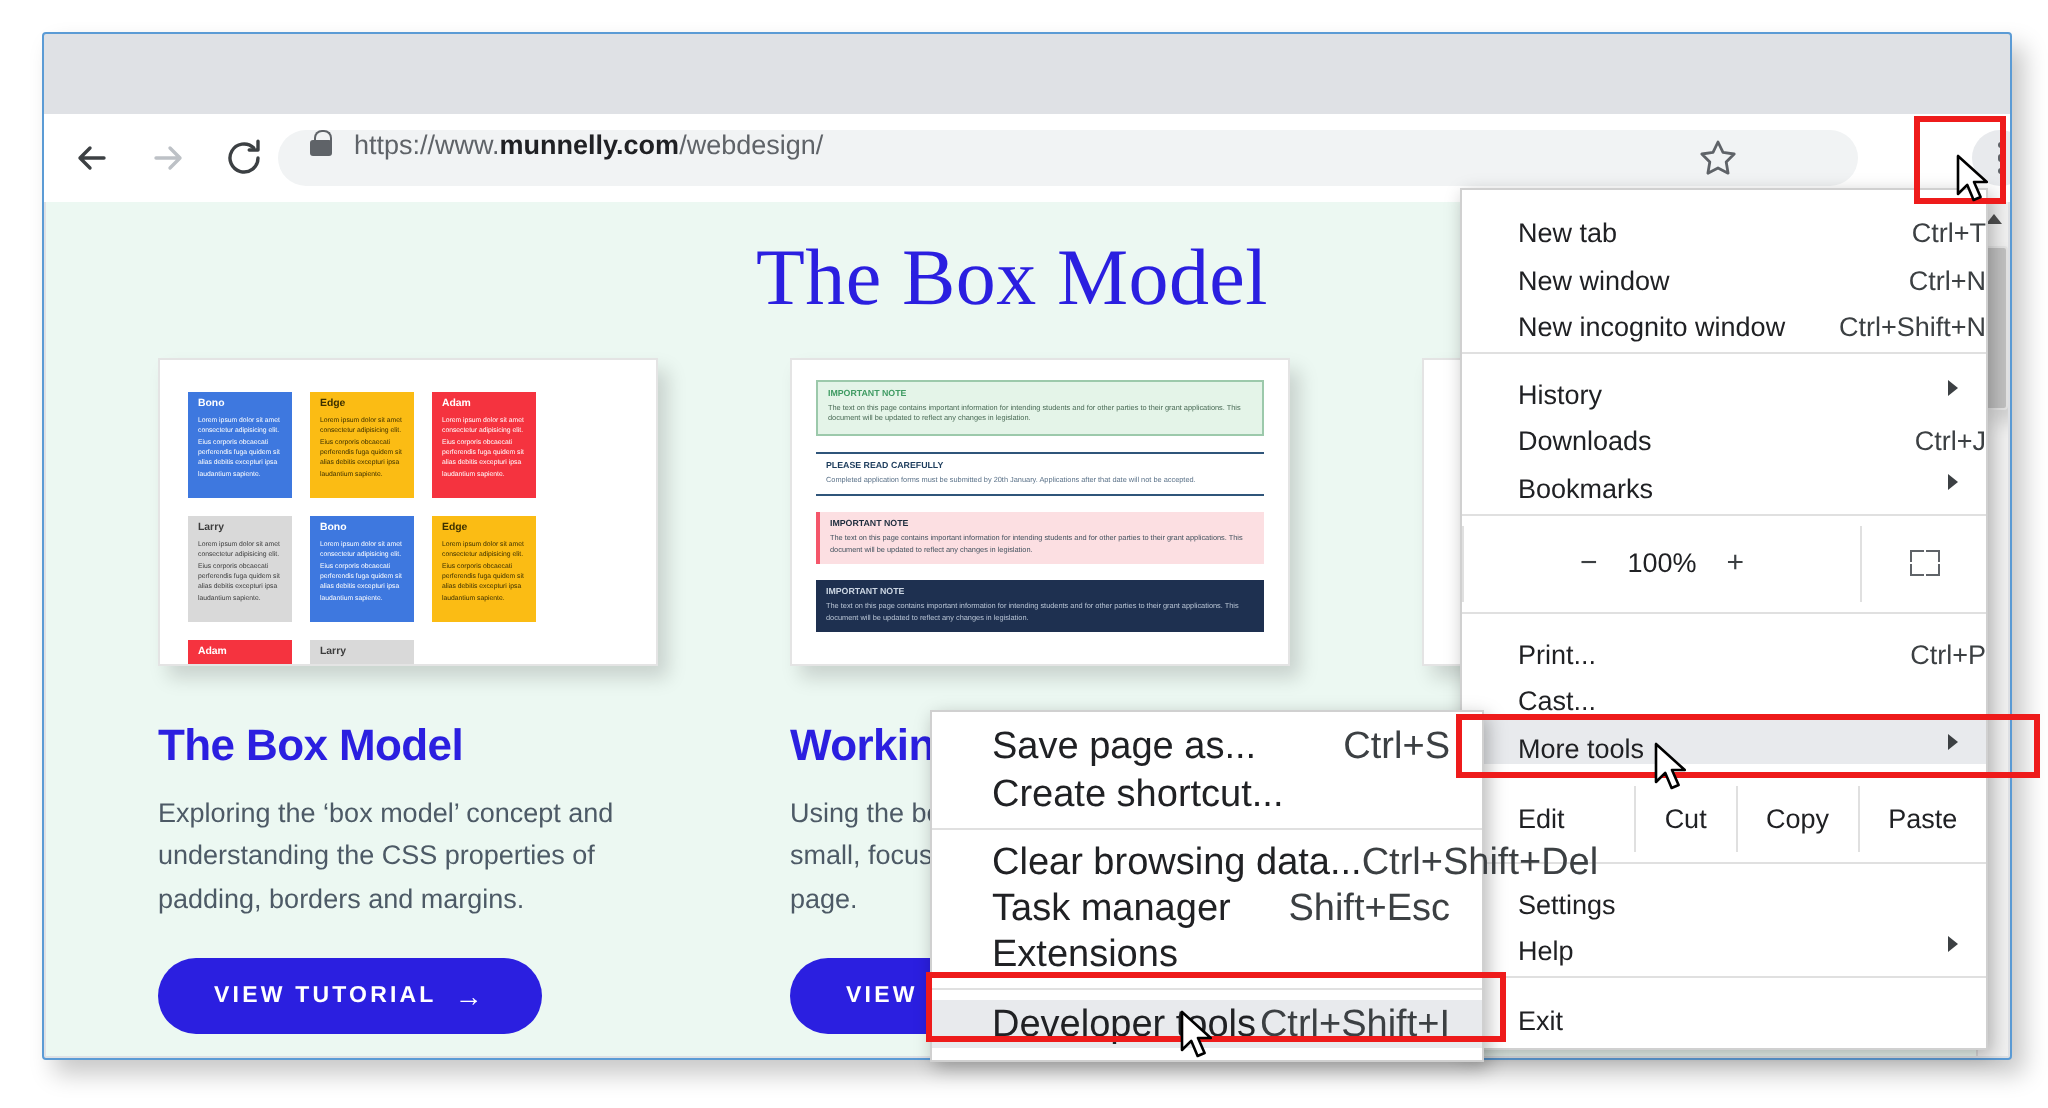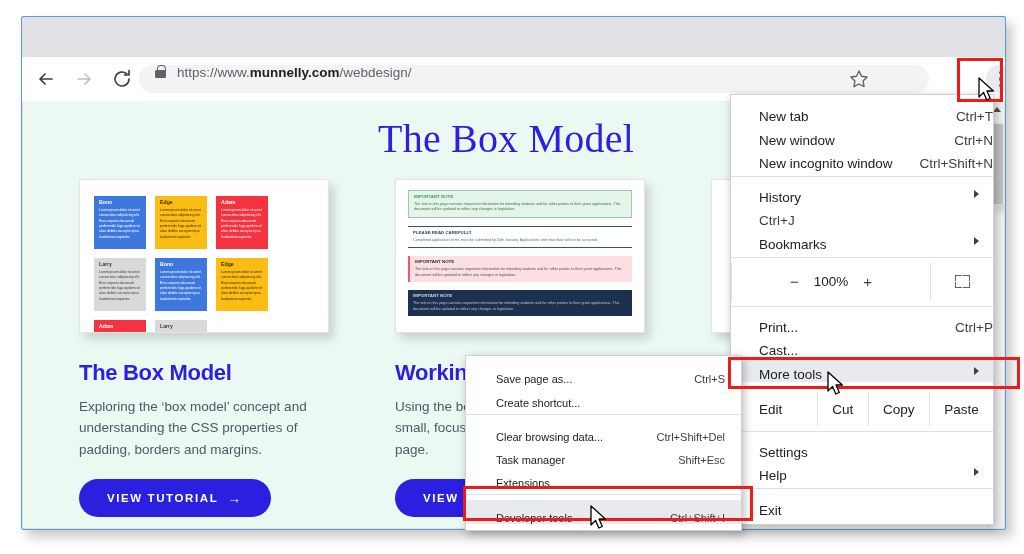--- a/index.html
+++ b/index.html
@@ -129,21 +129,21 @@
   
   #edit-row{height:33px;display:flex;align-items:stretch;font-size:13.5px;}
   #edit-row .cell{display:flex;align-items:center;justify-content:center;cursor:pointer;
       border-left:1px solid #e0e0e0;}
   #edit-row .cell.first{justify-content:flex-start;padding-left:28px;border-left:none;width:86px;box-sizing:border-box;cursor:default;}
   #edit-row .cell.act{flex:1 1 auto;}
 
   
   #sub-menu{position:absolute;left:465px;top:355px;width:275px;background:#ffffff;
       border:1px solid #d0d0d0;box-shadow:2px 3px 9px rgba(0,0,0,0.28);
-      padding:6px 0;font-size:11px;}
+      padding:6px 0;font-size:19px;}
   #sub-menu .mi{padding-left:30px;}
   #sub-menu .mi .accel{padding-right:16px;}
 
   
   .redbox{position:absolute;border:3px solid #ee1b1b;box-sizing:border-box;pointer-events:none;}
   #redbox-menu-button{left:957px;top:58px;width:46px;height:44px;}
   #redbox-more-tools{left:728px;top:357px;width:292px;height:32px;}
   #redbox-devtools{left:463px;top:486px;width:290px;height:35px;}
 
   
@@ -324,20 +324,21 @@
     <span class="accel">Ctrl+Shift+N</span>
   </div>
 
   <div class="sep"></div>
 
   <div class="mi">
     <span class="label">History</span>
     <span class="caret"></span>
   </div>
   <div class="mi">
+    <span class="label">Downloads</span>
     <span class="accel">Ctrl+J</span>
   </div>
   <div class="mi">
     <span class="label">Bookmarks</span>
     <span class="caret"></span>
   </div>
 
   <div class="sep"></div>
 
   <div id="zoom-row">

